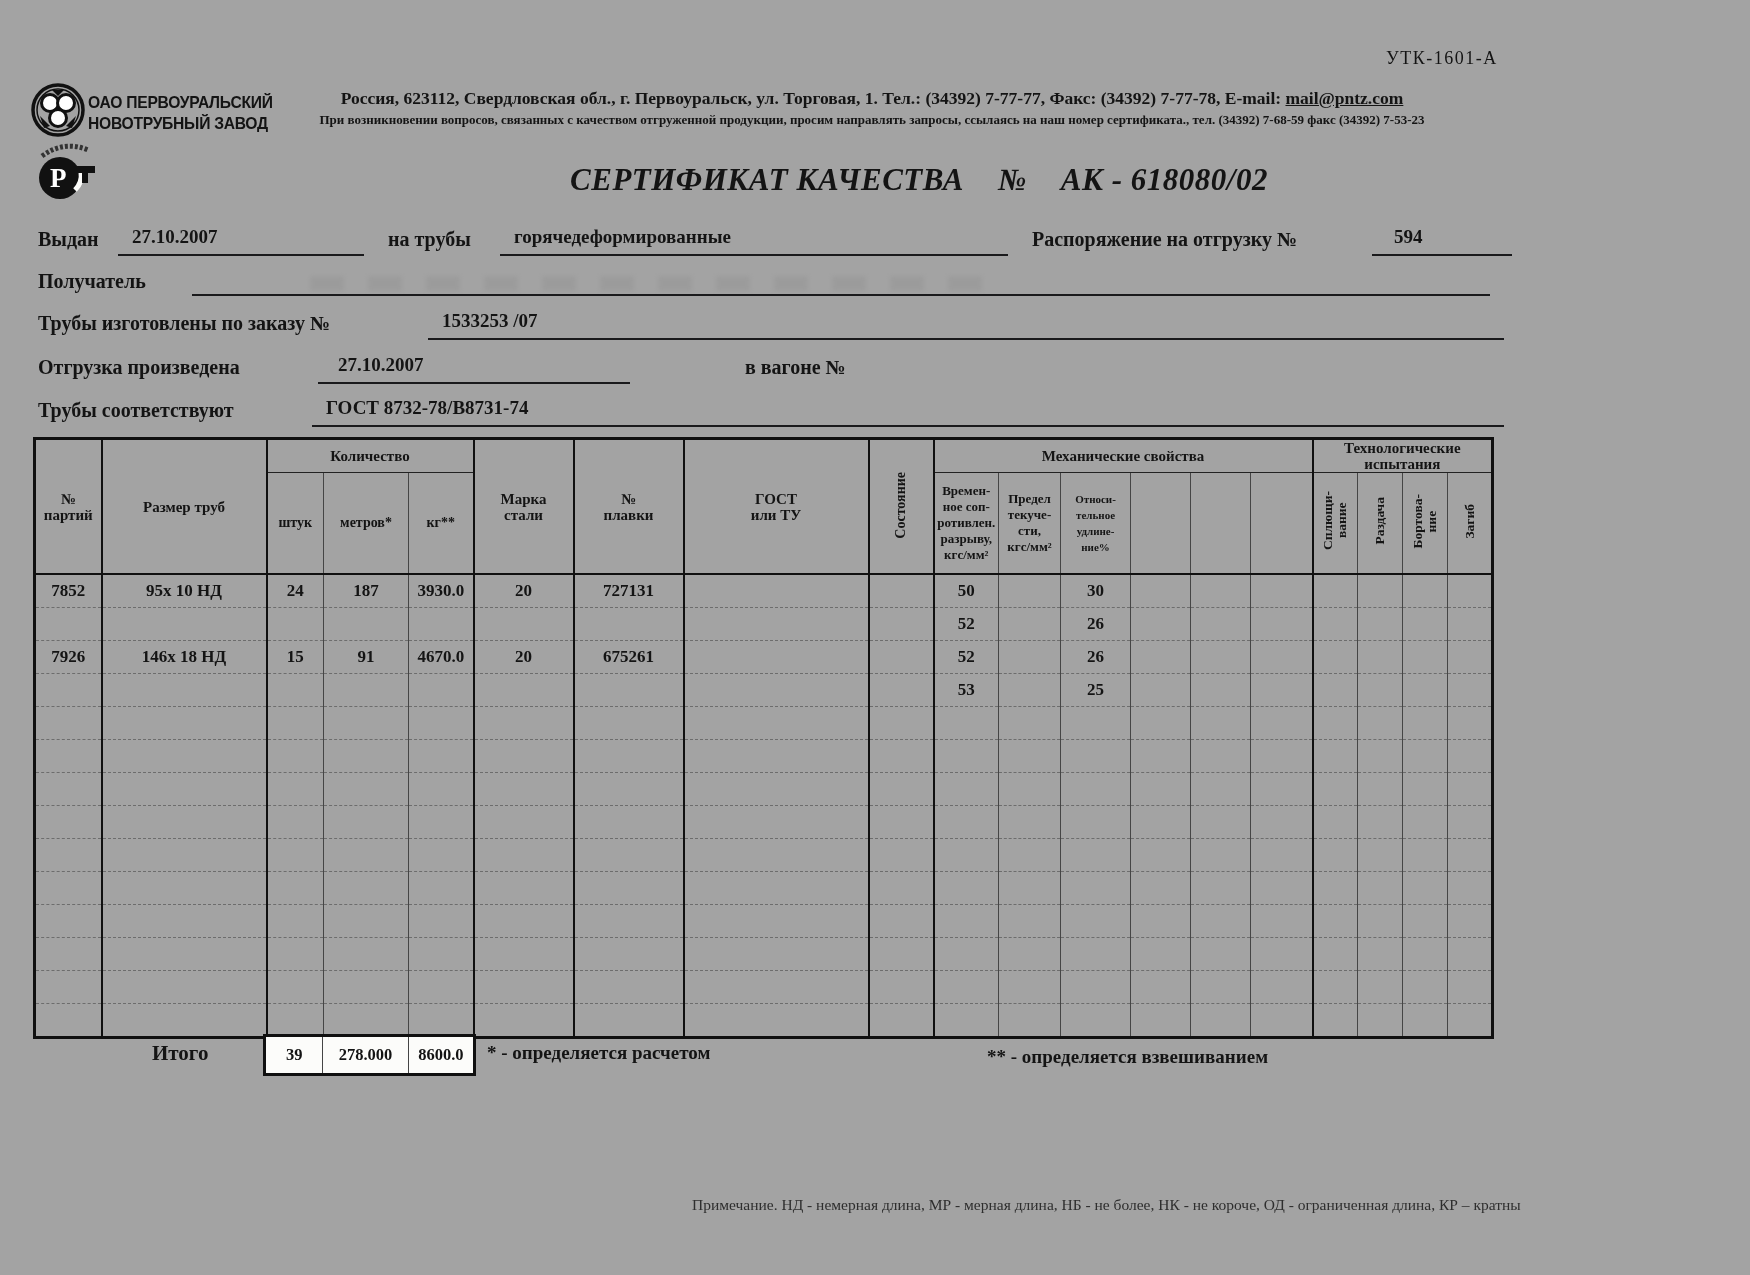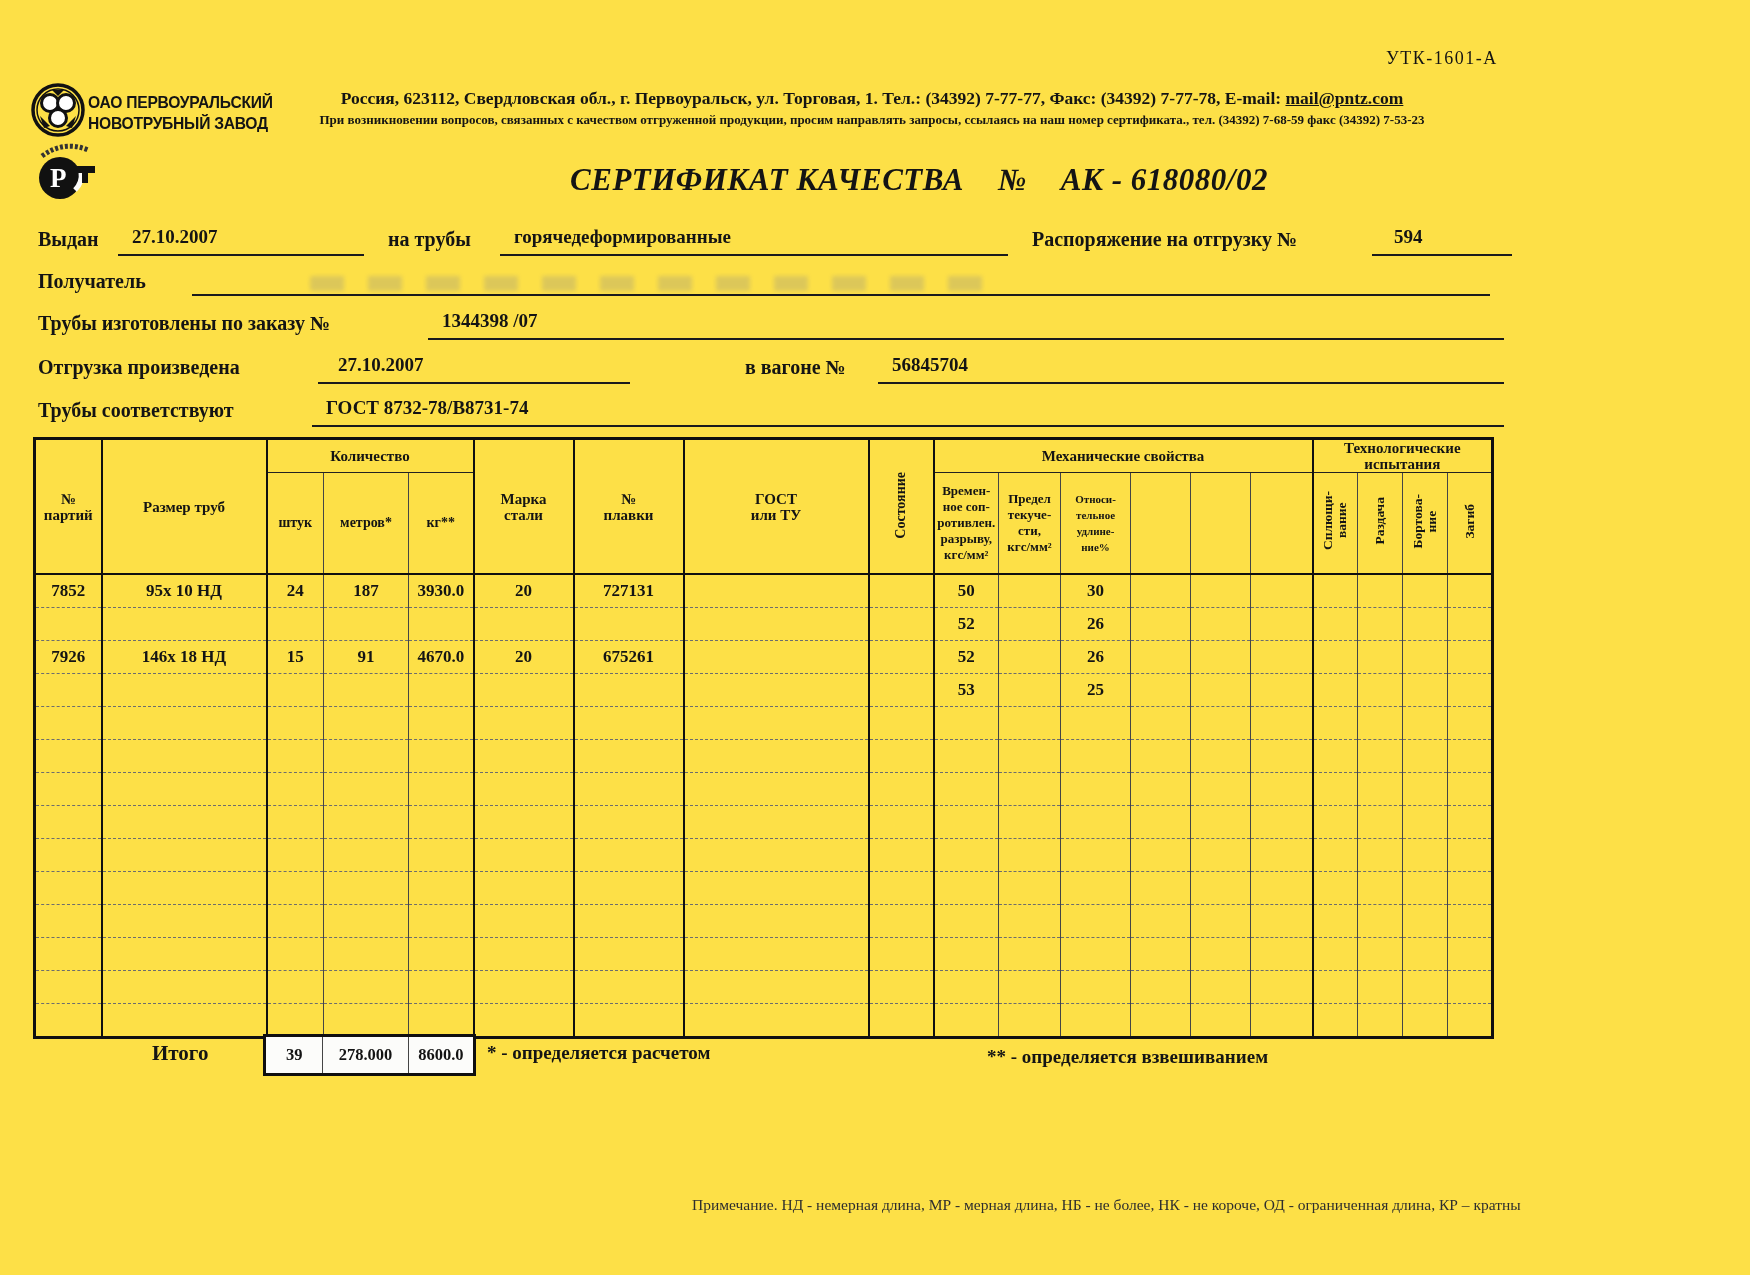--- a/index.html
+++ b/index.html
@@ -1,18 +1,18 @@
 <!DOCTYPE html>
 <html><head>
 <meta charset="utf-8">
 <style>
   html,body { margin:0; padding:0; background:#e9e9e9; }
   .page {
     position:relative; width:1750px; height:1275px;
-    background:#fde047; color:#141414; overflow:hidden;
+    background:#a3a3a3; color:#141414; overflow:hidden;
     font-family:"Liberation Serif", serif;
   }
   .abs { position:absolute; }
   .form-code { font-size:18px; letter-spacing:1.5px; font-weight:500; }
 
   
   .company-name { font-family:"Liberation Sans", sans-serif; font-weight:bold;
     font-size:17px; line-height:21px; transform:scaleX(.92); transform-origin:left top;
     white-space:nowrap; letter-spacing:-.3px; }
   .addr1 { font-weight:bold; font-size:17.5px; text-align:center; white-space:nowrap; }
@@ -109,26 +109,25 @@
   <span class="lbl" style="left:388px; top:228px;">на трубы</span>
   <span class="val" style="left:500px; top:226px; width:494px;">горячедеформированные</span>
   <span class="lbl" style="left:1032px; top:228px;">Распоряжение на отгрузку №</span>
   <span class="val" style="left:1372px; top:226px; width:118px; padding-left:22px;">594</span>
 
   <span class="lbl" style="left:38px; top:270px;">Получатель</span>
   <div class="uline" style="left:192px; top:268px; width:1298px;"></div>
   <div class="ghost" style="left:310px; top:276px; width:690px; height:15px;"></div>
 
   <span class="lbl" style="left:38px; top:312px;">Трубы изготовлены по заказу №</span>
-  <span class="val" style="left:428px; top:310px; width:1062px;">1344398   /07</span>
+  <span class="val" style="left:428px; top:310px; width:1062px;">1533253   /07</span>
 
   <span class="lbl" style="left:38px; top:356px;">Отгрузка произведена</span>
   <span class="val" style="left:318px; top:354px; width:292px; padding-left:20px;">27.10.2007</span>
   <span class="lbl" style="left:745px; top:356px;">в вагоне №</span>
-  <span class="val" style="left:878px; top:354px; width:612px;">56845704</span>
 
   <span class="lbl" style="left:38px; top:399px;">Трубы соответствуют</span>
   <span class="val" style="left:312px; top:397px; width:1178px;">ГОСТ 8732-78/В8731-74</span>
 
   <table class="cert">
     <colgroup>
       <col style="width:67px">
         <col style="width:165px">
         <col style="width:57px">
         <col style="width:85px">

